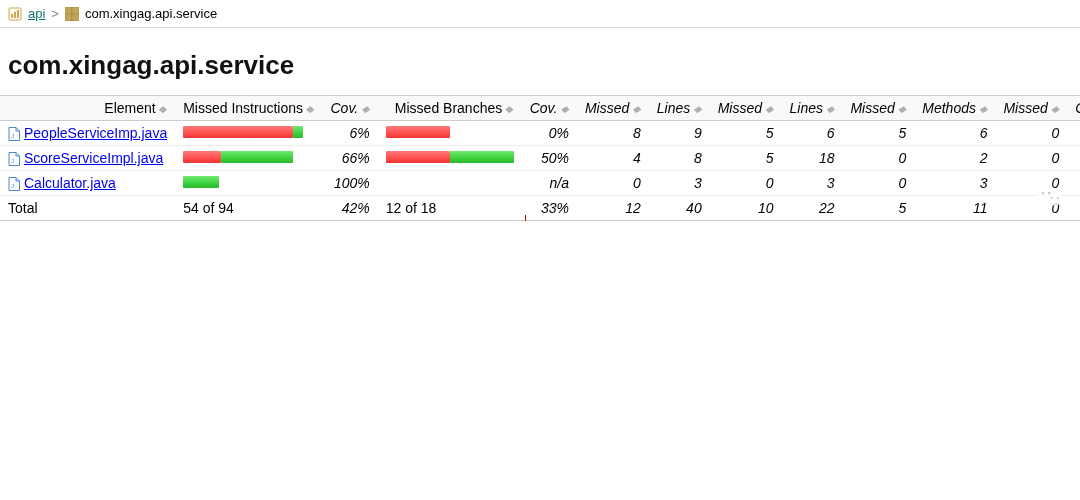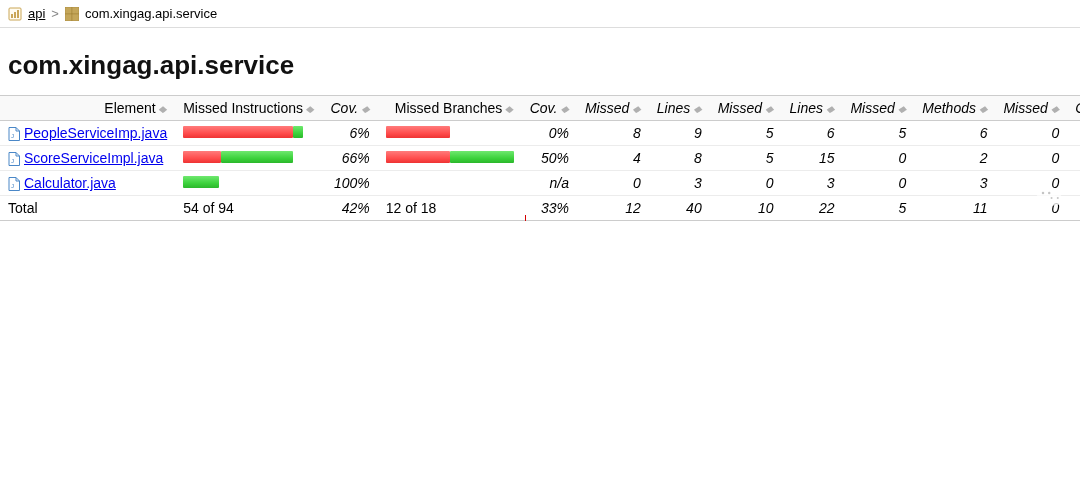--- a/index.html
+++ b/index.html
@@ -14,21 +14,21 @@
     position: relative;
   }
   .breadcrumb {
     padding: 6px 8px;
     border-bottom: 1px solid #ddd;
     font-size: 13px;
     display: flex;
     align-items: center;
     gap: 6px;
   }
-  .bc-link { color: #000000; text-decoration: underline; }
+  .bc-link { color: #0f766e; text-decoration: underline; }
   .bc-sep { color: #888; }
   h1.page-title {
     margin: 22px 0 14px 8px;
     font-size: 26px;
     font-weight: 700;
     color: #111;
   }
   .cov-table {
     border-collapse: collapse;
     width: 100%;
@@ -241,21 +241,21 @@
           </span></td>
         <td class="num">66%</td>
         <td><span class="bar-wrap">
             <span class="bar-red" style="width: 64px;"></span>
             <span class="bar-green" style="width: 64px;"></span>
           </span></td>
         <td class="num">50%</td>
         <td class="num">4</td>
         <td class="num">8</td>
         <td class="num">5</td>
-        <td class="num">15</td>
+        <td class="num">18</td>
         <td class="num">0</td>
         <td class="num">2</td>
         <td class="num">0</td>
         <td class="num">1</td>
       </tr>
       <tr>
         <td>
           <span class="file-cell">
             <span class="icon-file"><svg viewBox="0 0 12 14" width="12" height="14">
                 <path d="M1 0.5 H8 L11.5 4 V13.5 H1 Z" fill="#fff" stroke="#4a87c7"></path>

